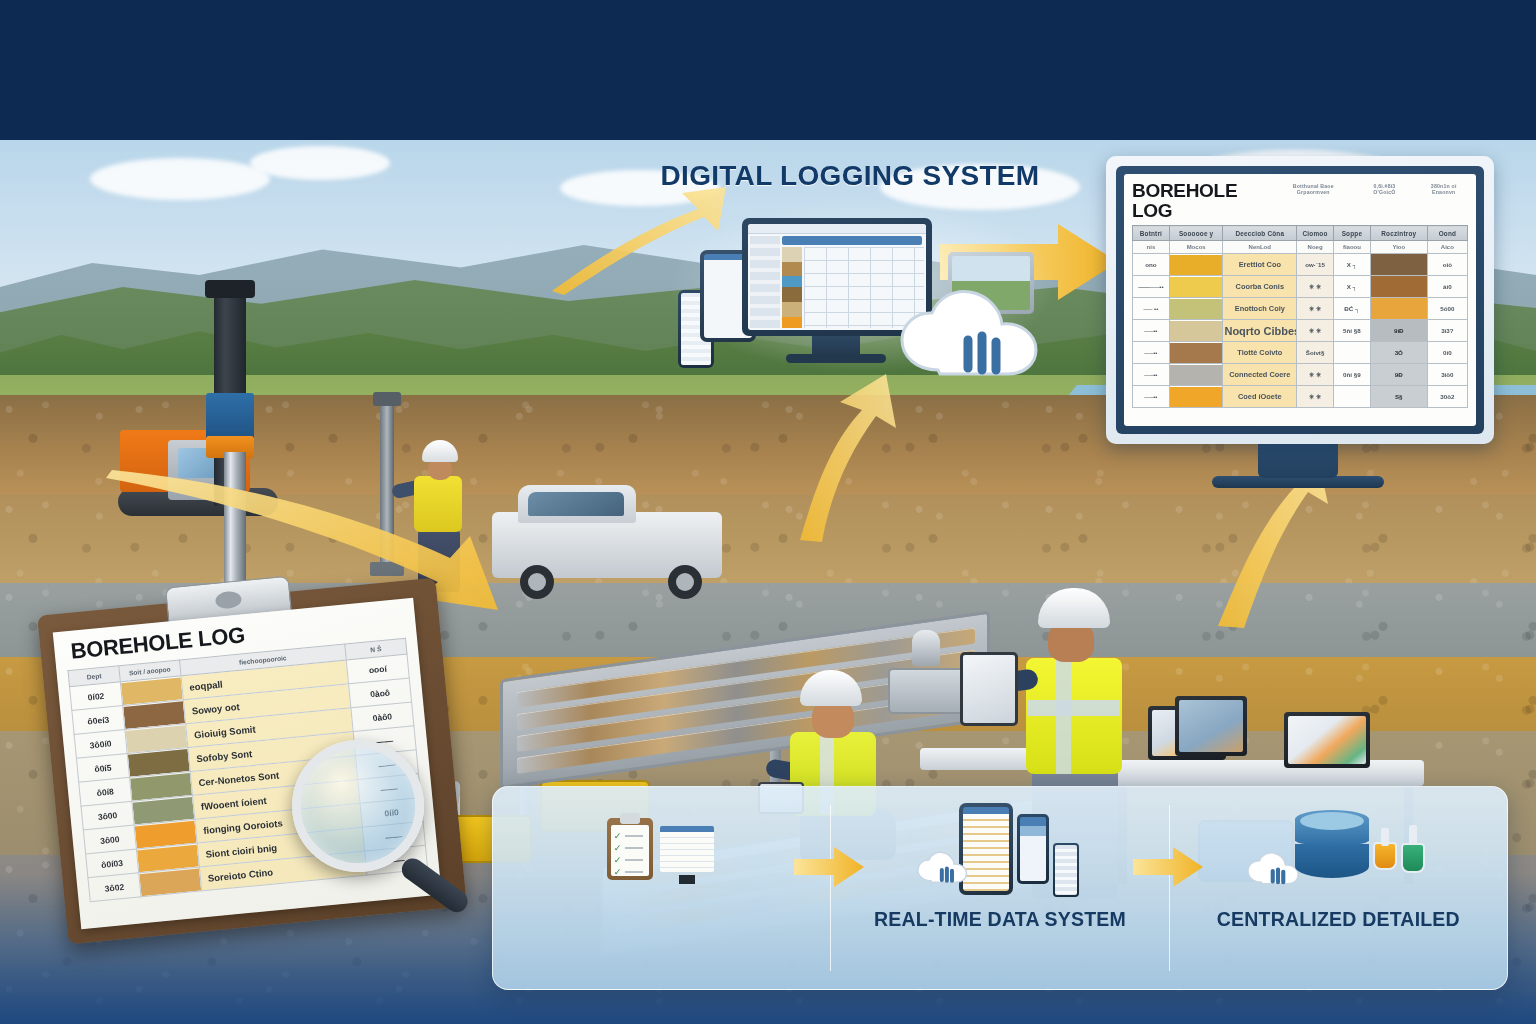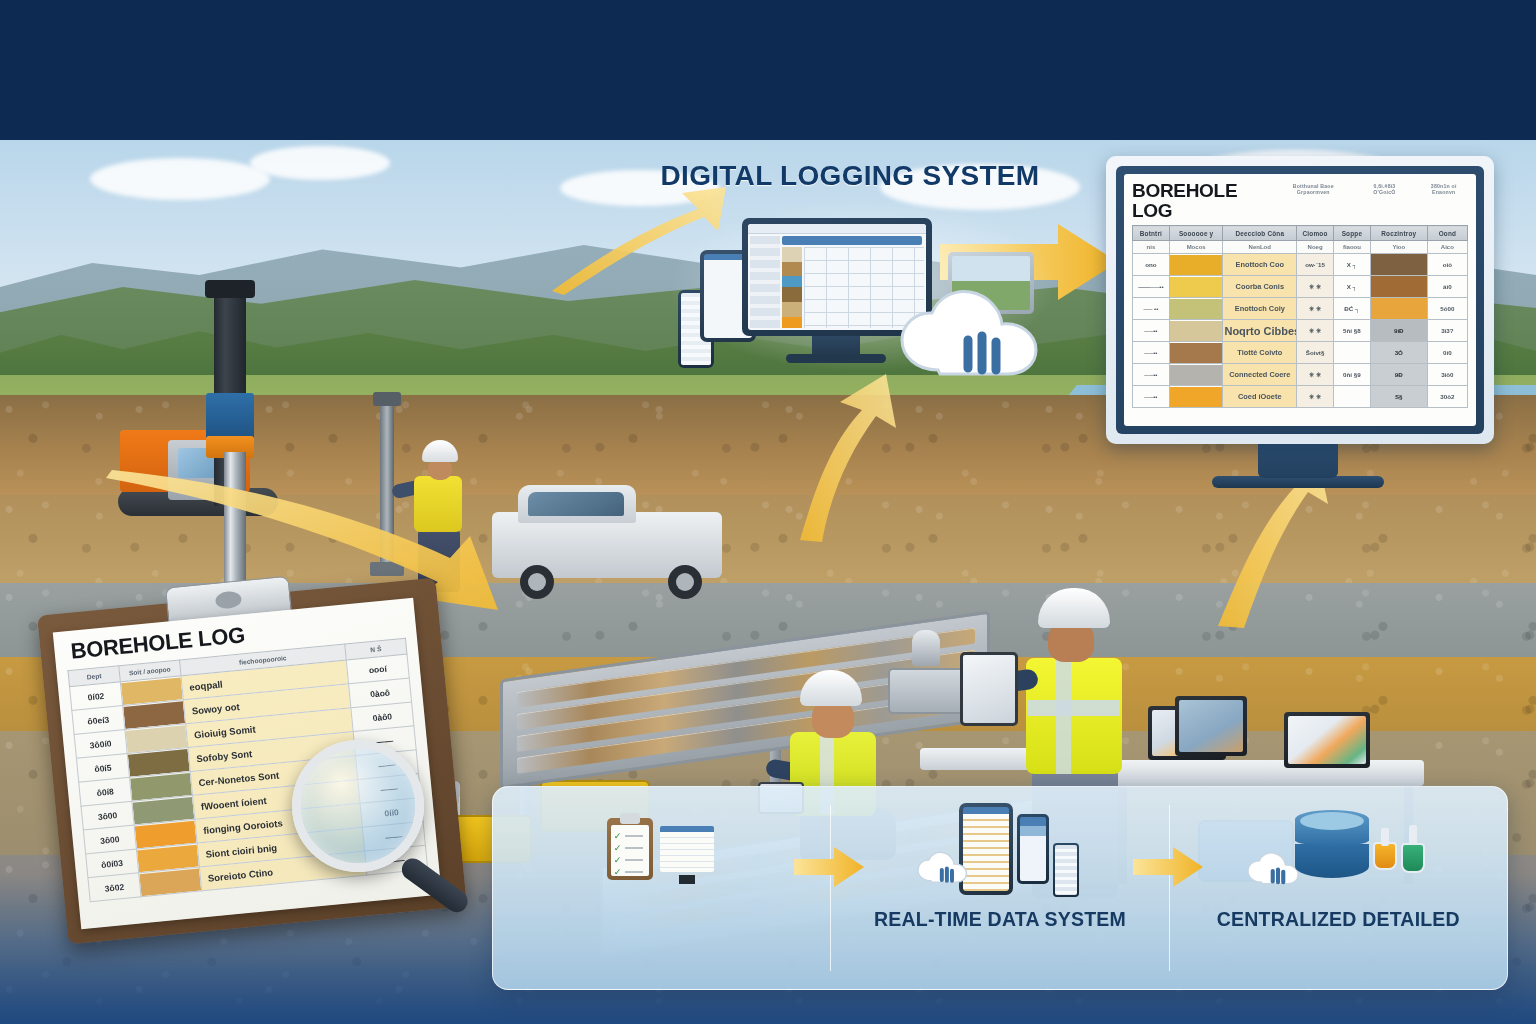--- a/index.html
+++ b/index.html
@@ -614,21 +614,21 @@
                 <td>Noeg</td>
                 <td>fiaoou</td>
                 <td>Yioo</td>
                 <td>Aico</td>
               </tr>
               <tr>
                 <td>ono</td>
                 <td style="padding: 0px;">
                   <span class="sw" style="background: rgb(232, 174, 42);"></span>
                 </td>
-                <td style="background: rgba(244, 205, 110, 0.55); font-size: 7.4px;">Enottoch Coo</td>
+                <td style="background: rgba(244, 205, 110, 0.55); font-size: 7.4px;">Erettiot Coo</td>
                 <td style="background: rgb(244, 239, 226);">ow·¨15</td>
                 <td>X  ┐</td>
                 <td style="background: rgb(125, 97, 64); color: rgb(43, 48, 55);"></td>
                 <td>oiò</td>
               </tr>
               <tr>
                 <td>——──••</td>
                 <td style="padding: 0px;">
                   <span class="sw" style="background: rgb(238, 203, 76);"></span>
                 </td>

